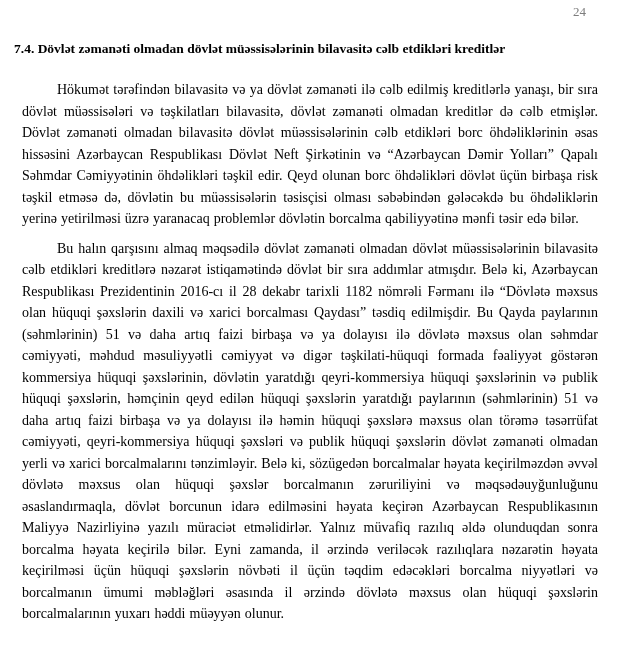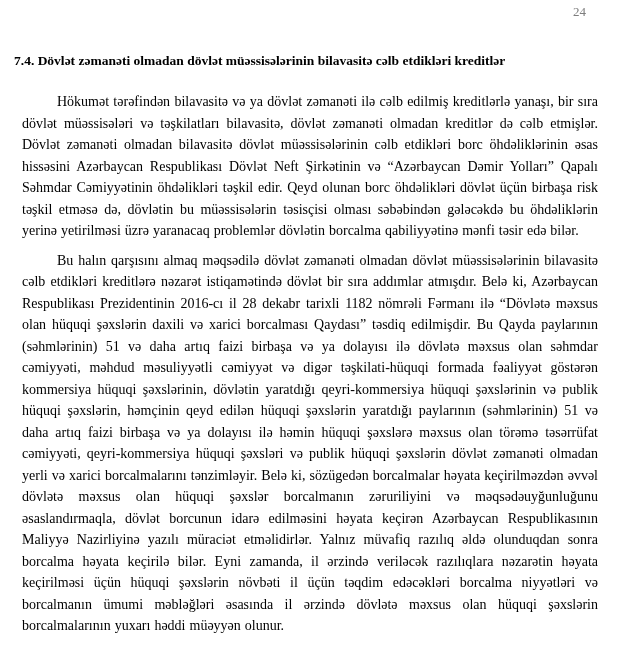--- a/index.html
+++ b/index.html
@@ -21,21 +21,21 @@
     padding: 4px 14px 0 14px;
   }
   .page-number {
     text-align: right;
     padding-right: 20px;
     color: #7d7d7d;
     font-size: 13px;
     line-height: 16px;
   }
   .heading {
-    margin: 32px 0 21px 0;
+    margin: 20px 0 21px 0;
     font-size: 13.5px;
     font-weight: bold;
     line-height: 18px;
     white-space: nowrap;
   }
   .para {
     margin: 8px;
     font-size: 14px;
     line-height: 21.5px;
     text-align: justify;

